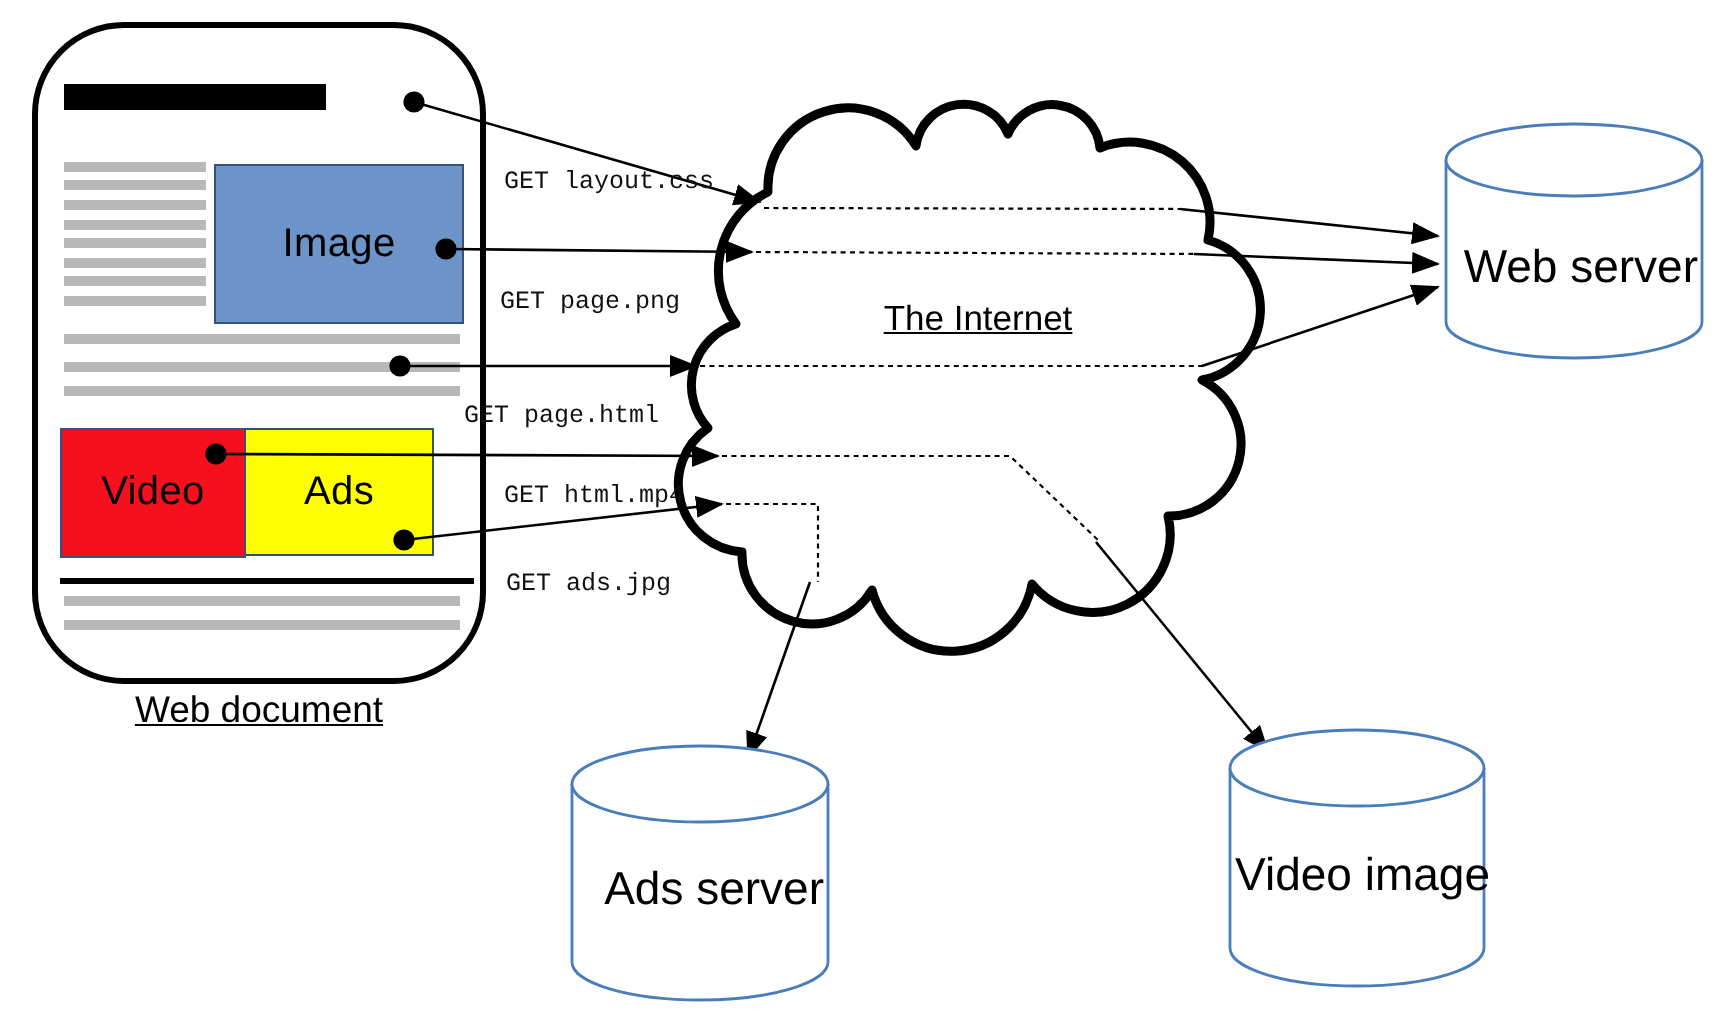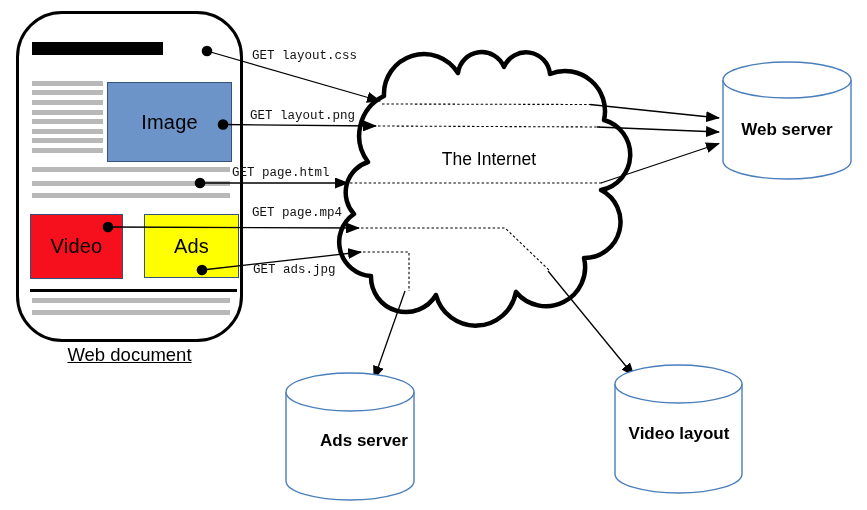--- a/index.html
+++ b/index.html
@@ -17,33 +17,33 @@
   .gline{background:#b8b8b8;z-index:2;}
   .gline.short{left:32px;width:71px;height:4.5px;}
   .gline.full{left:32px;width:198px;height:5px;}
   .contentbox{
     box-sizing:border-box;border:1.6px solid #35537a;z-index:2;
     display:flex;align-items:center;justify-content:center;
     font-size:20px;letter-spacing:0.2px;
   }
   #image-box{left:107px;top:82px;width:125px;height:80px;background:#6d94c8;}
   #video-box{left:30px;top:214px;width:93px;height:65px;background:#f6101d;}
-  #ads-box{left:144px;top:214px;width:95px;height:64px;background:#ffff00;}
+  #ads-box{left:122px;top:214px;width:95px;height:64px;background:#ffff00;}
   .divider{left:30px;top:289px;width:207px;height:2.5px;background:#000;z-index:2;}
   #doc-caption{left:16px;top:344px;width:227px;text-align:center;font-size:18.5px;z-index:3;text-decoration:underline;}
   
   .req{
     font-family:"Liberation Mono","DejaVu Sans Mono",monospace;
-    font-size:12.5px;color:#111;white-space:pre;z-index:3;
+    font-size:12.5px;color:#111;white-space:pre;z-index:3;margin-top:35px;
   }
   
-  #cloud-label{left:405px;top:149px;width:168px;text-align:center;font-size:17.5px;z-index:3;}
-  .server-label{text-align:center;font-size:17px;z-index:3;font-weight:bold;}
+  #cloud-label{left:405px;top:149px;width:168px;text-align:center;font-size:17.5px;z-index:3;text-decoration:underline;}
+  .server-label{text-align:right;font-size:23px;z-index:3;}
   #web-server-label{left:725px;top:120px;width:124px;}
-  #ads-server-label{left:288px;top:431px;width:124px;margin-left:14px;}
+  #ads-server-label{left:288px;top:431px;width:124px;}
   #video-server-label{left:613px;top:424px;width:132px;}
   
   #overlay{left:0;top:0;z-index:2;pointer-events:none;}
 </style>
 </head>
 <body>
 
 <div id="canvas">
 
   <div class="abs" id="doc-outline"></div>
@@ -73,29 +73,29 @@
     <span>Ads</span>
   </div>
 
   <div class="abs divider"></div>
   <div class="abs gline full" style="top:298px"></div>
   <div class="abs gline full" style="top:310px"></div>
 
   <div class="abs" id="doc-caption">Web document</div>
 
   <div class="abs req" style="left:252px;top:49px">GET layout.css</div>
-  <div class="abs req" style="left:250px;top:109px">GET layout.png</div>
+  <div class="abs req" style="left:250px;top:109px">GET page.png</div>
   <div class="abs req" style="left:232px;top:166px">GET page.html</div>
-  <div class="abs req" style="left:252px;top:206px">GET page.mp4</div>
-  <div class="abs req" style="left:253px;top:263px">GET ads.jpg</div>
+  <div class="abs req" style="left:252px;top:206px">GET html.mp4</div>
+  <div class="abs req" style="left:253px;top:250px">GET ads.jpg</div>
 
   <div class="abs" id="cloud-label">The Internet</div>
   <div class="abs server-label" id="web-server-label">Web server</div>
   <div class="abs server-label" id="ads-server-label">Ads server</div>
-  <div class="abs server-label" id="video-server-label">Video layout</div>
+  <div class="abs server-label" id="video-server-label">Video image</div>
 
   <svg class="abs" id="overlay" width="867" height="510" viewBox="0 0 867 510">
     <defs>
       <marker id="arrowhead" markerUnits="userSpaceOnUse" markerWidth="14" markerHeight="11" refX="13" refY="5.5" orient="auto">
         <path d="M0,0 L14,5.5 L0,11 Z" fill="#000"></path>
       </marker>
     </defs>
 
     <path d="M 368,162
          A 44 44 0 0 1 384,96

